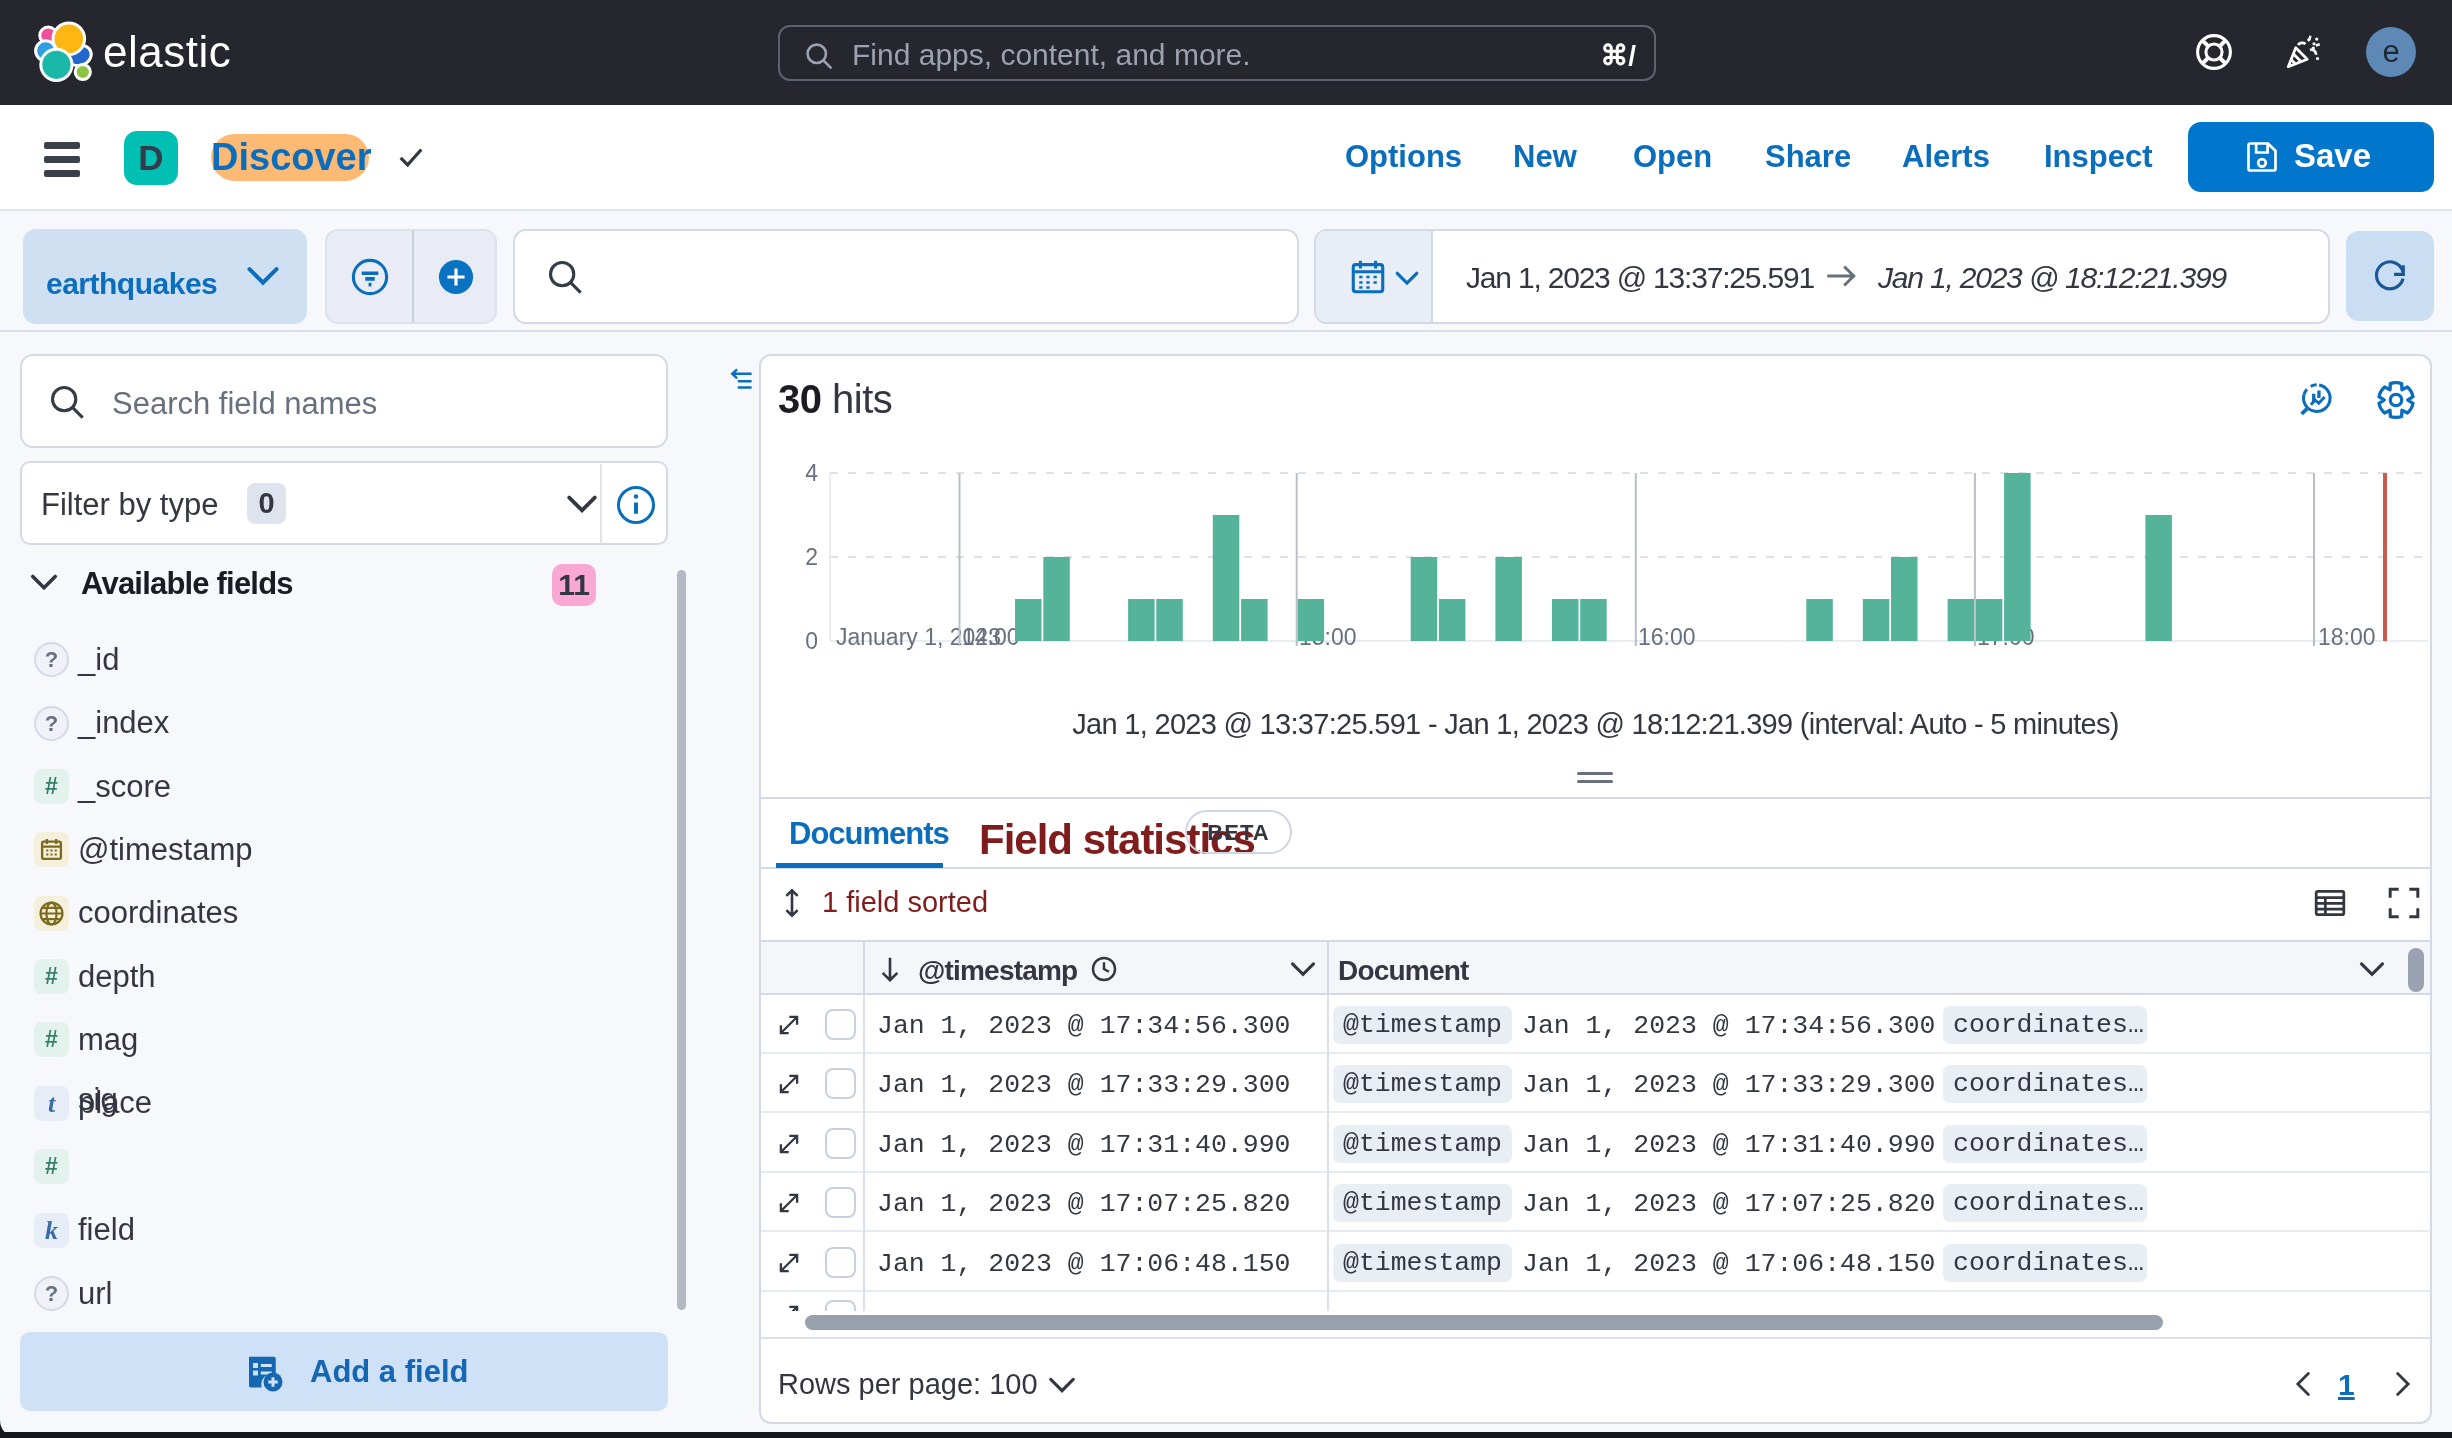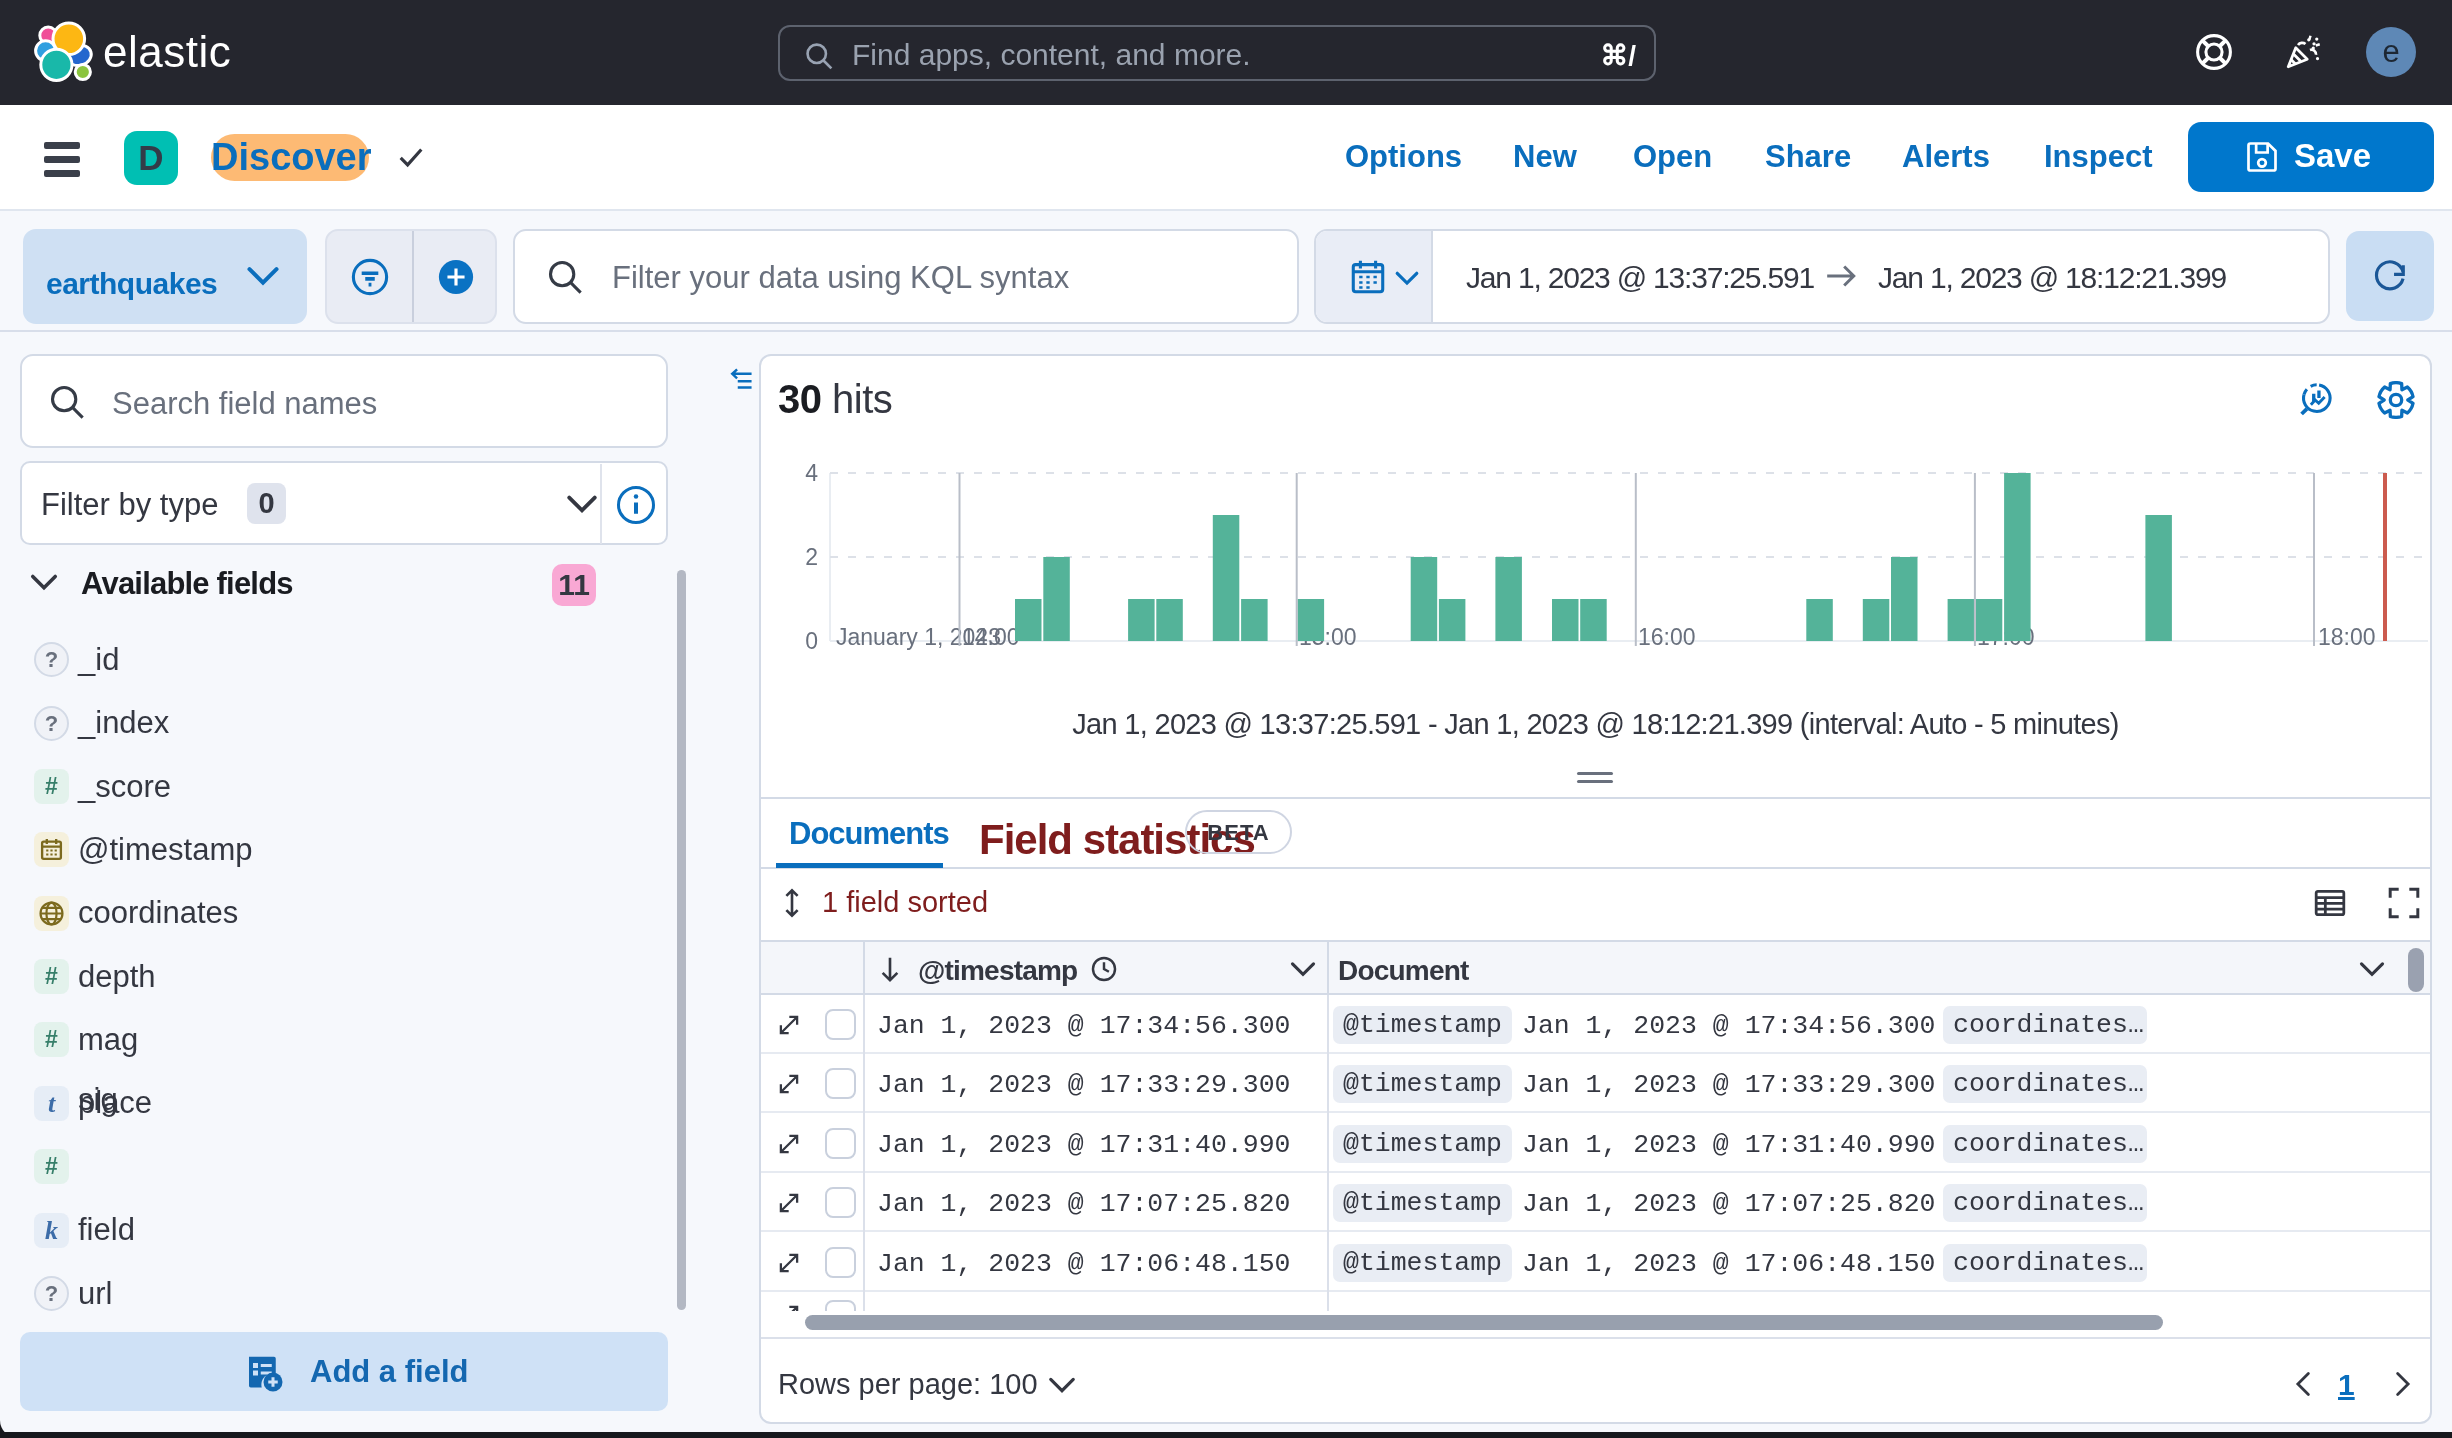--- a/index.html
+++ b/index.html
@@ -61,21 +61,21 @@
     left:513px; top:229px; width:786px; height:95px; border-radius:13px; background:#fff;
     border:2px solid #d3dae6;
   }
   #kql .ph { position:absolute; left:97px; top:29px; font-size:31px; color:#69707d; }
   #dpick {
     left:1314px; top:229px; width:1016px; height:95px; border-radius:13px; background:#fff;
     border:2px solid #d3dae6;
   }
   #dpick .cal { position:absolute; left:0; top:0; width:117px; height:91px; background:#e9edf6; border-right:2px solid #d3dae6; border-radius:11px 0 0 11px; }
   #dpick .d1 { position:absolute; left:150px; top:30px; font-size:30px; letter-spacing:-1.2px; color:#343741; }
-  #dpick .d2 { position:absolute; left:562px; top:30px; font-size:30px; letter-spacing:-1.2px; color:#343741; }
+  #dpick .d2 { position:absolute; left:562px; top:30px; font-size:30px; letter-spacing:-1.2px; color:#343741;font-style:italic; }
   #refresh { left:2346px; top:231px; width:88px; height:90px; border-radius:13px; background:#c9ddf3; }
 
   
   #sidesearch {
     left:20px; top:354px; width:648px; height:94px; border-radius:13px; background:#fff;
     border:2px solid #d3dae6;
   }
   #sidesearch .ph { position:absolute; left:90px; top:30px; font-size:31px; color:#69707d; }
   #ftype {
     left:20px; top:461px; width:648px; height:84px; border-radius:10px; background:#fff;
@@ -215,21 +215,20 @@
   <svg style="position:absolute;left:111px;top:28px" width="36" height="36" viewBox="0 0 16 16">
     <circle cx="8" cy="8" r="7.6" fill="#0a72c3"></circle>
     <path d="M8 4.2 V11.8 M4.2 8 H11.8" stroke="#fff" stroke-width="1.4"></path>
   </svg>
 </div>
 <div class="abs" id="kql">
   <svg style="position:absolute;left:31px;top:27px" width="38" height="38" viewBox="0 0 16 16" fill="none" stroke="#353b46" stroke-width="1.3">
     <circle cx="6.8" cy="6.8" r="4.9"></circle>
       <path d="M10.4 10.4 L14.6 14.6"></path>
   </svg>
-  <span class="ph">Filter your data using KQL syntax</span>
 </div>
 <div class="abs" id="dpick">
   <div class="cal"></div>
   <svg style="position:absolute;left:33px;top:27px" width="38" height="38" viewBox="0 0 16 16" fill="none" stroke="#0a6ebd" stroke-width="1.3">
     <rect x="1.8" y="2.8" width="12.4" height="11.4" rx="1"></rect>
     <path d="M4.8 1.2 V4.4 M11.2 1.2 V4.4 M1.8 5.8 H14.2"></path>
     <path d="M4.3 8 h1.4 M7.3 8 h1.4 M10.3 8 h1.4 M4.3 10.3 h1.4 M7.3 10.3 h1.4 M10.3 10.3 h1.4 M4.3 12.4 h1.4 M7.3 12.4 h1.4" stroke-width="1.1"></path>
   </svg>
   <svg style="position:absolute;left:78px;top:39px" width="26" height="18" viewBox="0 0 16 10" fill="none" stroke="#0a6ebd" stroke-width="2" stroke-linecap="round">
     <path d="M2 1.5 L8 7.5 L14 1.5"></path>

